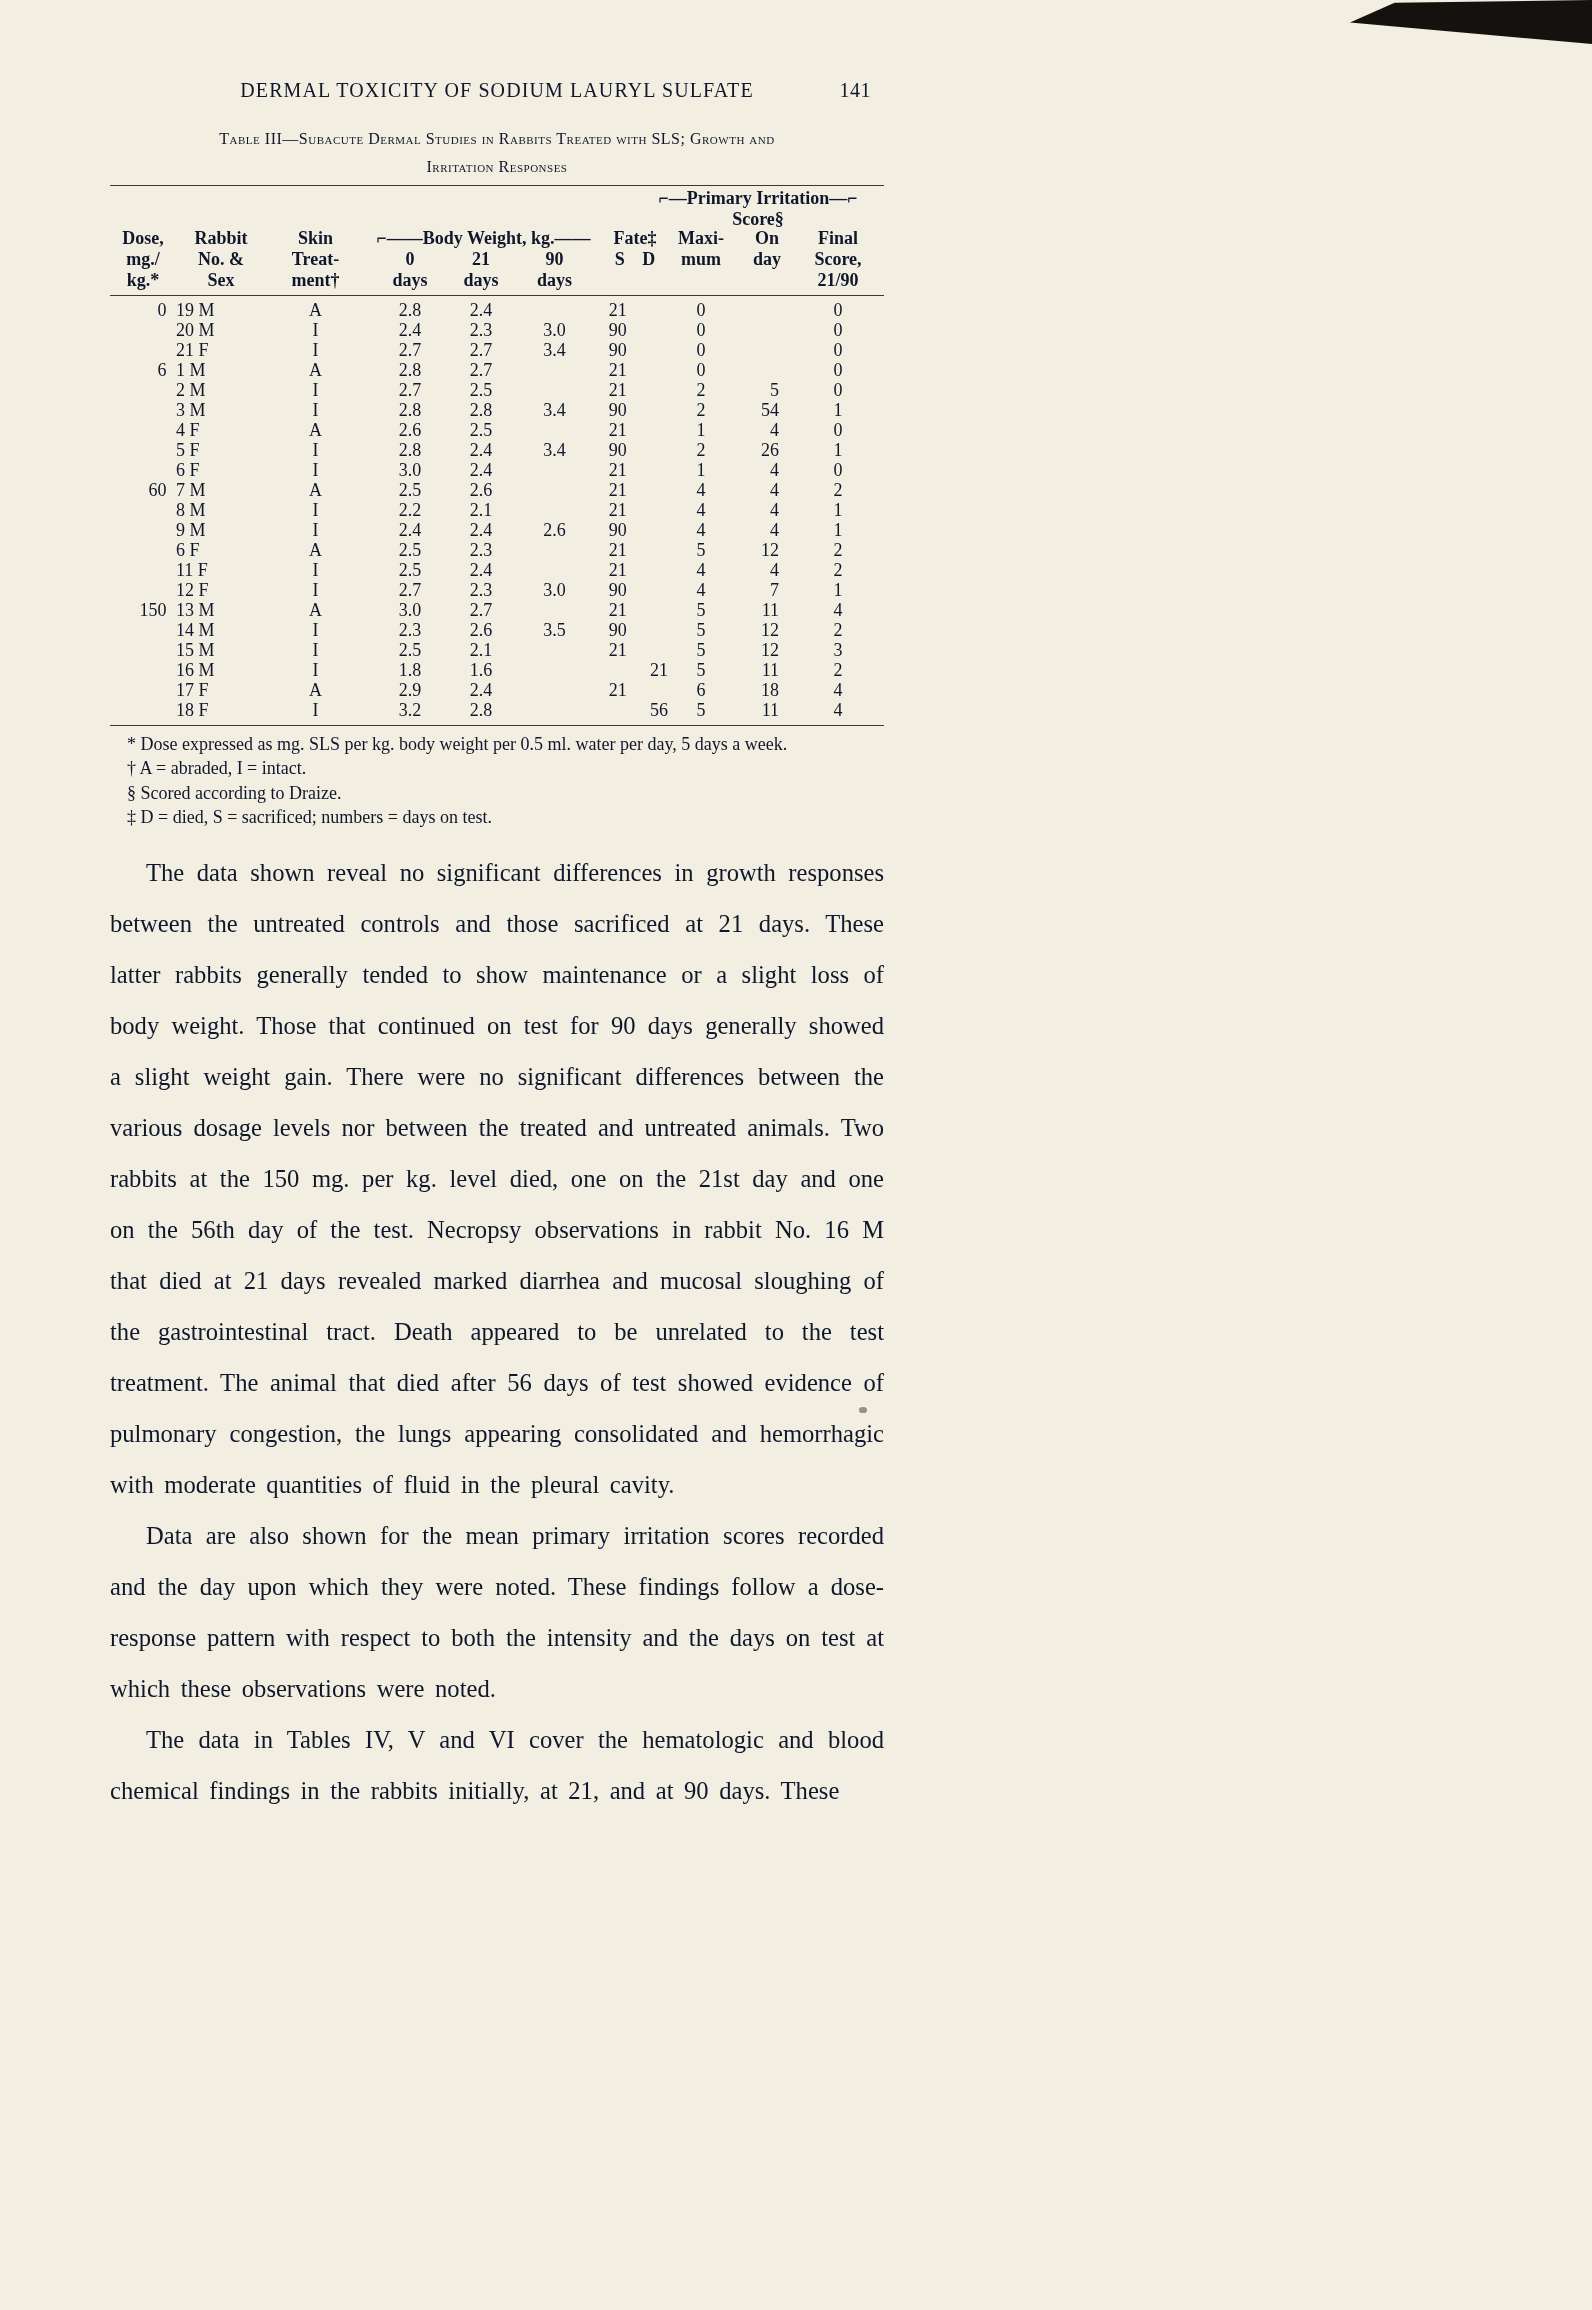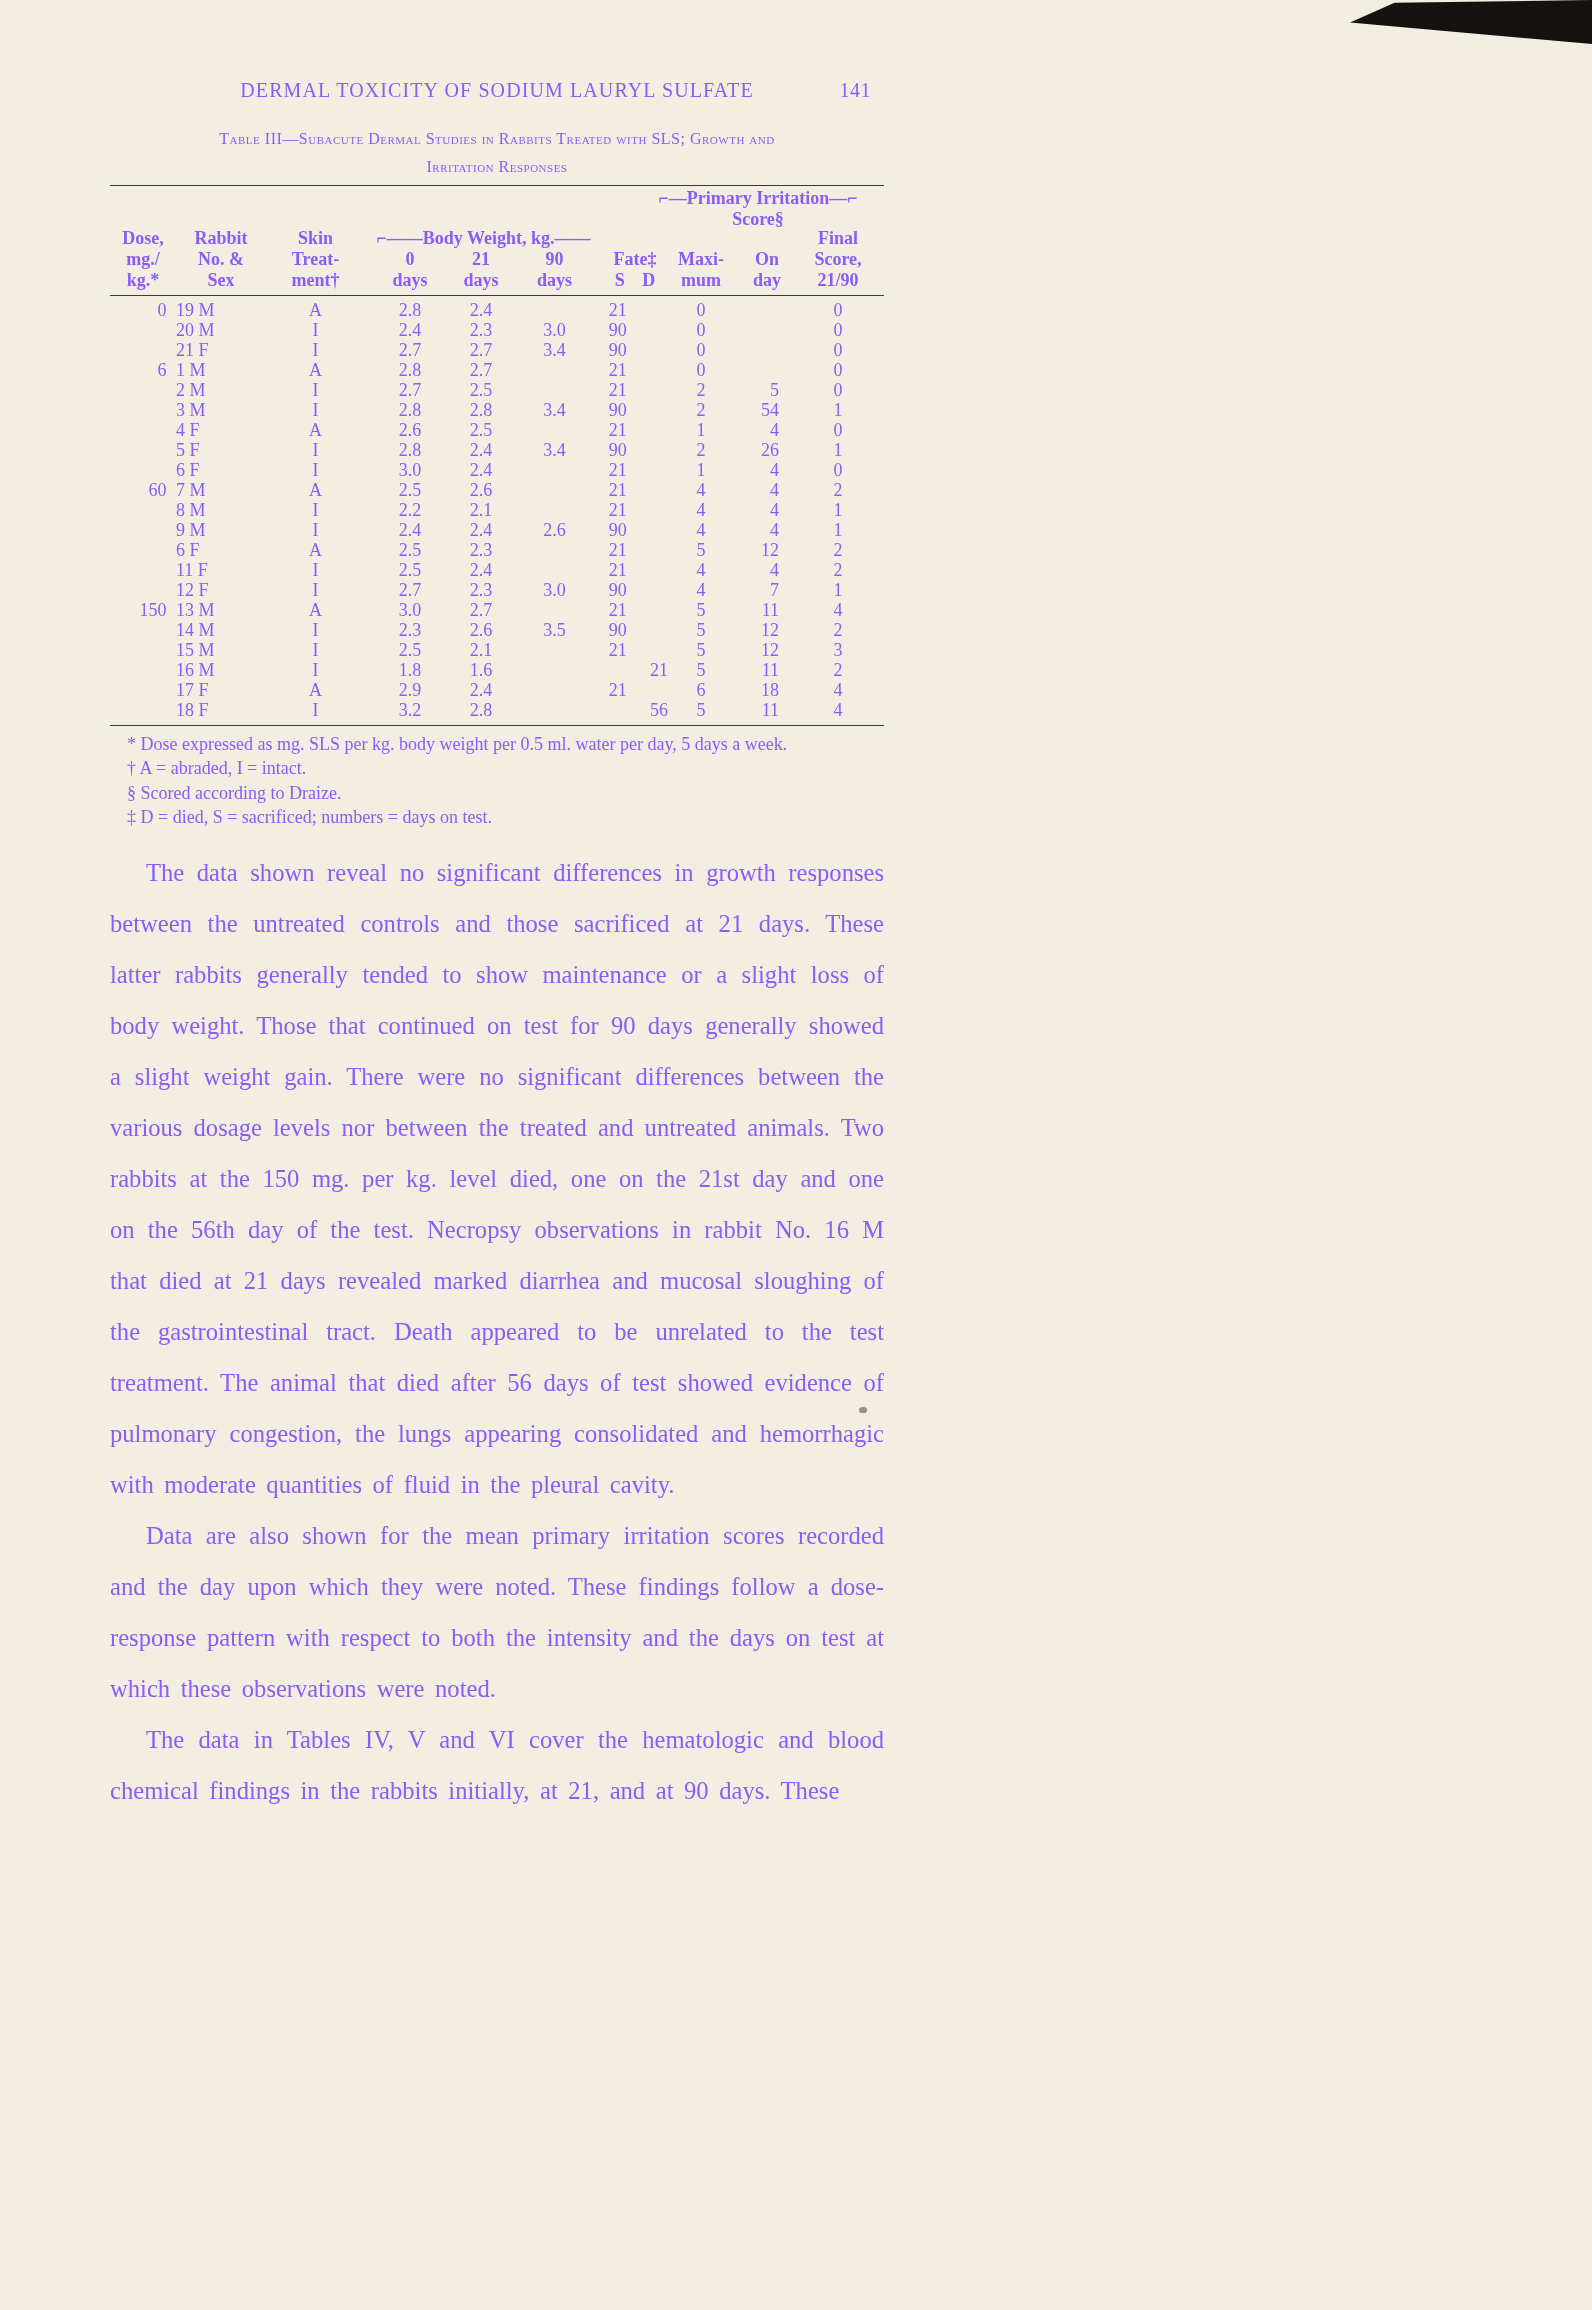--- a/index.html
+++ b/index.html
@@ -2,21 +2,21 @@
 <html style="font-size:15px"><head>
 <meta charset="utf-8">
 <style>
   * { margin:0; padding:0; box-sizing:border-box; }
   html,body { background:#6b675e; }
   .page {
     position:relative;
     width:1593px; height:2310px;
     background:#f2eee2;
     font-family:"Liberation Serif","DejaVu Serif",serif;
-    color:#8b5cf6;
+    color:#0f172a;
     overflow:hidden;
   }
   .corner-artifact{
     position:absolute; top:0; right:0;
     width:248px; height:47px;
     background:#14120e;
     clip-path:polygon(100% 0, 100% 94%, 2% 48%, 20% 6%);
   }
   .speck{
     position:absolute; left:859px; top:1407px;
@@ -44,21 +44,21 @@
     position:relative;
     border-top:1.9px solid #3a382f;
     border-bottom:1.9px solid #3a382f;
     padding:42px 0 4.7px 0;
     font-weight:bold;
   }
   .irr{
     position:absolute; top:1.9px; left:525px; width:246px;
     text-align:center; line-height:21px; white-space:nowrap;
   }
-  .hband{ display:flex; align-items:flex-end; line-height:21px; text-align:center; }
+  .hband{ display:flex; line-height:21px; text-align:center; }
   .hsub{ display:flex; }
   .c1{ width:66px; }
   .c2{ width:90px; }
   .c3{ width:99px; }
   .c4{ width:90px; }
   .c5{ width:52px; }
   .c6{ width:95px; }
   .cgroup-bw{ width:237px; }
   .c78{ width:66px; }
   .c9{ width:66px; }

